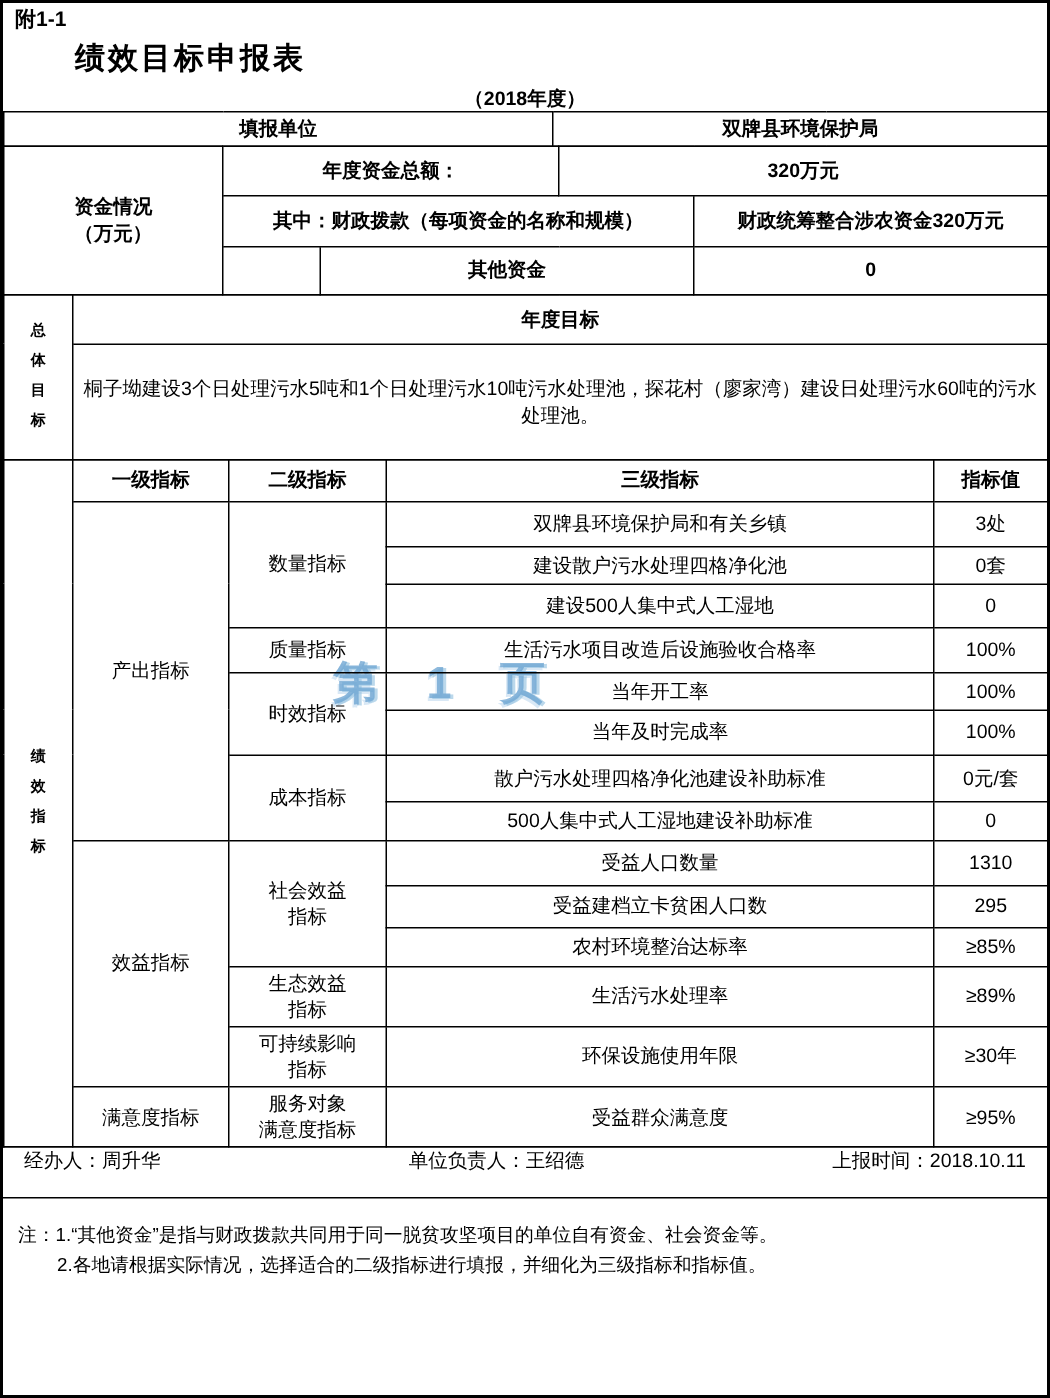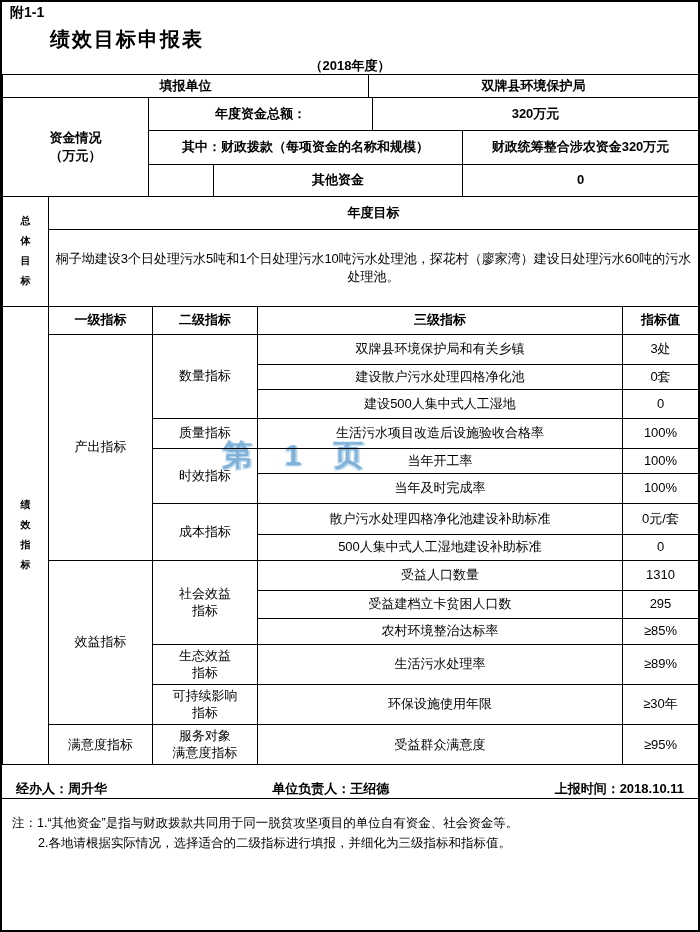--- a/index.html
+++ b/index.html
@@ -28,23 +28,23 @@
     text-align:center; vertical-align:middle; overflow:hidden; line-height:1.35;
   }
   .tbl th { font-weight:bold; }
   .bsec td { font-weight:bold; }
   .la { text-align:left; padding-left:6px; }
   .prewrap { white-space:pre-line; }
   .vert { padding:0; }
   .vert span { display:inline-block; width:14px; line-height:2.0; font-weight:bold; font-size:10px; }
   .goal-content { text-align:left; vertical-align:top; padding:7px 8px; line-height:1.55; font-weight:normal; }
   .footer-bar {
-    display:flex; justify-content:space-between; align-items:flex-end;
+    display:flex; justify-content:space-between; align-items:flex-start;
     height:35px; margin-top:-1px; border-top:1px solid #000; border-bottom:1px solid #000;
-    padding:0 14px; font-size:13px; font-weight:bold;
+    padding:0 14px; font-size:13px; font-weight:normal;
   }
   .notes { padding:15px 10px 12px 10px; font-size:12.5px; line-height:1.45; }
   .notes .note-line { margin-bottom:2px; }
   .notes .indent { padding-left:26px; }
 </style>
 </head>
 <body>
 
 <div class="sheet">
   <div class="watermark">第 1 页</div>

